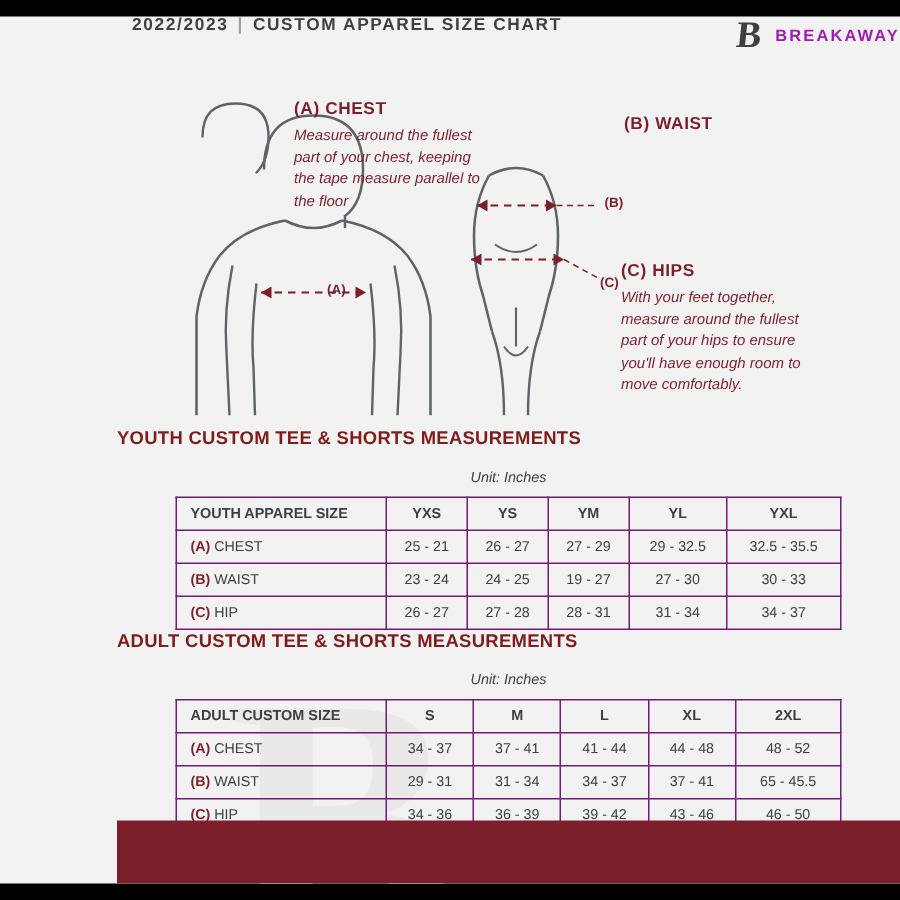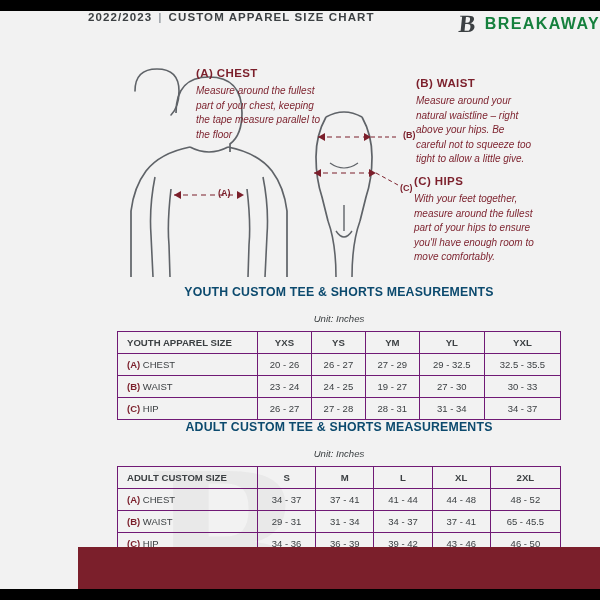--- a/index.html
+++ b/index.html
@@ -70,24 +70,24 @@
   }
   .brand-mark {
     font-size: 25px;
     font-weight: bold;
     color: #3c4043;
     font-family: "Liberation Serif", serif;
     line-height: 1;
     transform: skewX(-6deg);
   }
   .brand-name {
-    font-size: 16px;
+    font-size: 11px;
     font-weight: bold;
     letter-spacing: 1.4px;
-    color: #15803d;
+    color: #a21caf;
   }
   
   .illus {
     position: absolute;
     left: 78px;
     top: 44px;
     width: 522px;
     height: 222px;
   }
   .cap {
@@ -107,24 +107,24 @@
     font-style: italic;
     color: #7b1f2b;
   }
   .cap-chest { left: 118px; top: 12px; width: 125px; }
   .cap-waist { left: 338px; top: 22px; width: 118px; }
   .cap-hips  { left: 336px; top: 120px; width: 120px; }
 
   
   .tbl-wrap { position: absolute; left: 78px; width: 522px; }
   .tbl-title {
-    text-align: center;
+    text-align: left;
     font-size: 12.3px;
     font-weight: bold;
-    color: #0c4a6e;
+    color: #7f1d1d;
     letter-spacing: .2px;
   }
   .tbl-sub {
     text-align: center;
     font-size: 9.6px;
     font-style: italic;
     color: #3c4043;
     margin-top: 14px;
     margin-bottom: 7px;
   }
@@ -219,21 +219,20 @@
       <div style="position:absolute;left:140px;top:133px;font-size:9px;font-weight:bold;color:#7b1f2b;">(A)</div>
       <div style="position:absolute;left:325px;top:75px;font-size:9px;font-weight:bold;color:#7b1f2b;">(B)</div>
       <div style="position:absolute;left:322px;top:128px;font-size:9px;font-weight:bold;color:#7b1f2b;">(C)</div>
 
       <div class="cap cap-chest">
         <h3>(A) CHEST</h3>
         <p>Measure around the fullest part of your chest, keeping the tape measure parallel to the floor</p>
       </div>
       <div class="cap cap-waist">
         <h3>(B) WAIST</h3>
-        <p>Measure around your natural waistline – right above your hips. Be careful not to squeeze too tight to allow a little give.</p>
       </div>
       <div class="cap cap-hips">
         <h3>(C) HIPS</h3>
         <p>With your feet together, measure around the fullest part of your hips to ensure you'll have enough room to move comfortably.</p>
       </div>
     </div>
 
     <div class="tbl-wrap tbl1">
       <div class="tbl-title">YOUTH CUSTOM TEE &amp; SHORTS MEASUREMENTS</div>
       <div class="tbl-sub">Unit: Inches</div>
@@ -247,21 +246,21 @@
             <th>YL</th>
             <th>YXL</th>
           </tr>
         </thead>
         <tbody>
           <tr>
             <td class="rowhead">
               <span class="meas-tag">(A)</span>
               <span class="meas-label">CHEST</span>
             </td>
-            <td>20 - 26</td>
+            <td>25 - 21</td>
             <td>26 - 27</td>
             <td>27 - 29</td>
             <td>29 - 32.5</td>
             <td>32.5 - 35.5</td>
           </tr>
           <tr>
             <td class="rowhead">
               <span class="meas-tag">(B)</span>
               <span class="meas-label">WAIST</span>
             </td>

